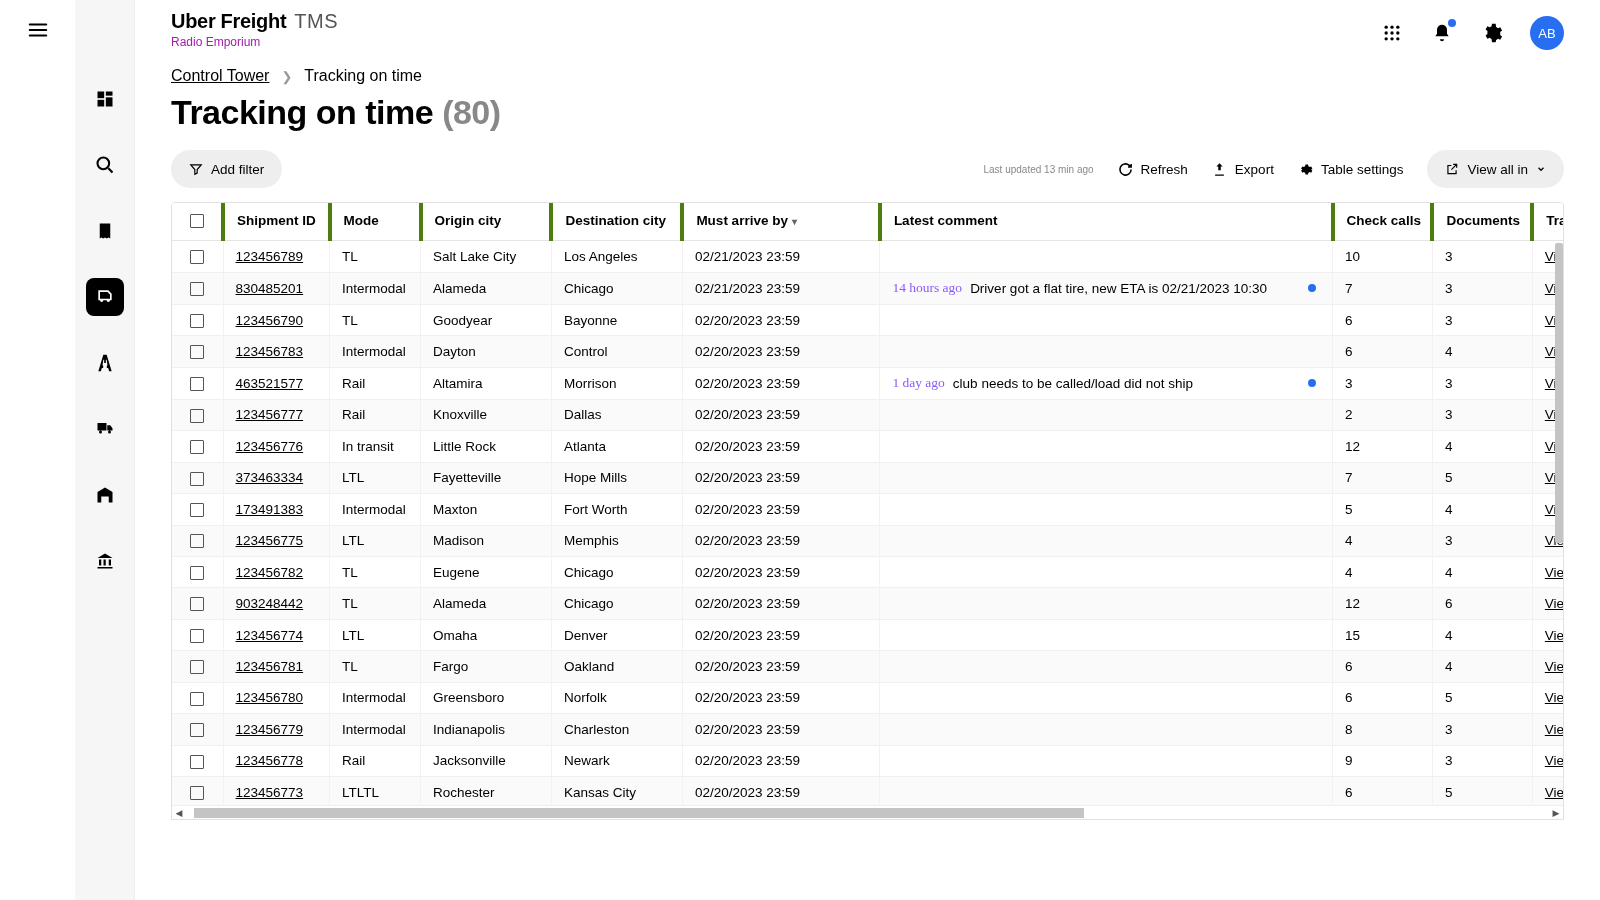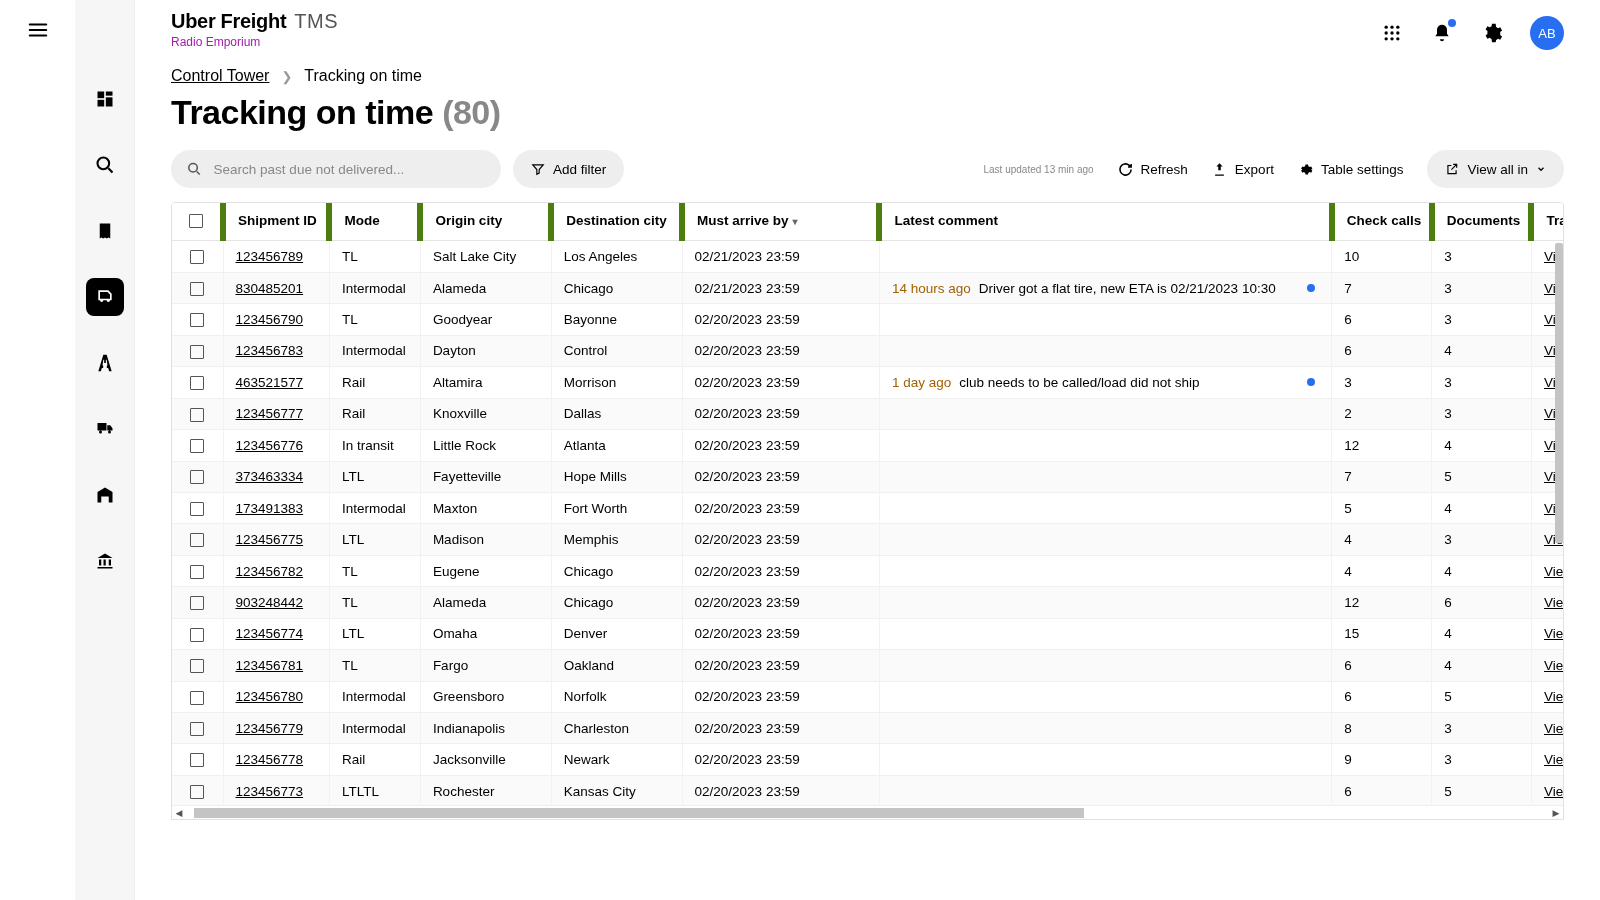--- a/index.html
+++ b/index.html
@@ -29,39 +29,39 @@
 .search-box { display: flex; align-items: center; background: #eeeeee; border-radius: 22px; height: 38px; padding: 0 16px; width: 330px; gap: 12px; }
 .search-box input { border: none; background: transparent; outline: none; font-size: 13.5px; width: 100%; color: #333; }
 .search-box input::placeholder { color: #888; }
 .pill-btn { display: flex; align-items: center; gap: 8px; background: #eeeeee; border-radius: 22px; height: 38px; padding: 4px 18px; font-size: 13.5px; font-weight: 500; cursor: pointer; }
 .toolbar-right { margin-left: auto; display: flex; align-items: center; gap: 24px; }
 .last-updated { font-size: 10px; color: #888; }
 .toolbar-action { display: flex; align-items: center; gap: 8px; font-size: 13.5px; font-weight: 500; cursor: pointer; }
 .table-wrap { margin-top: 14px; border: 1px solid #e1e1e1; border-radius: 4px 4px 0 0; overflow: hidden; display: flex; flex-direction: column; height: 618px; position: relative;}
 .table-scroll { overflow: hidden; flex: 1; position: relative;}
 table { border-collapse: collapse; width: 1500px; font-size: 13.5px; table-layout: fixed; }
-thead th { text-align: left; font-weight: 600; padding: 10px 12px 12px 12px; border-bottom: 1px solid #e5e5e5; background: #fff; white-space: nowrap; border-right: 6px solid #4d7c0f; }
+thead th { text-align: left; font-weight: 600; padding: 10px 12px 12px 12px; border-bottom: 1px solid #e5e5e5; background: #fff; white-space: nowrap; border-right: 4px solid #4d7c0f; }
 tbody td { padding: 7.5px 12px; border-bottom: 1px solid #f0f0f0; white-space: nowrap; overflow: hidden; text-overflow: ellipsis; border-right: 1px solid #f2f2f2; }
 tbody tr:nth-child(even) td { background: #fafafa; }
 tbody tr:nth-child(odd) td { background: #fff; }
 .col-check { width: 46px; text-align: center; }
 .col-id { width: 96px; }
 .col-mode { width: 82px; }
 .col-origin { width: 118px; }
 .col-dest { width: 118px; }
 .col-arrive { width: 178px; }
 .col-comment { width: 408px; }
 .col-calls { width: 90px; }
 .col-docs { width: 90px; }
 .col-track { width: 124px; }
 .shipment-link { text-decoration: underline; cursor: pointer; }
 .view-link { text-decoration: underline; cursor: pointer; }
 .checkbox { width: 14px; height: 14px; border: 1.5px solid #555; display: inline-block; cursor: pointer; border-radius: 1px; vertical-align: middle;}
 .comment-cell { display: flex; align-items: center; gap: 8px; }
-.comment-age { color: #a16207; }
+.comment-age { color: #8b5cf6; font-family: Liberation Serif, serif; }
 .comment-dot { width: 8px; height: 8px; background: #276ef1; border-radius: 50%; margin-left: auto; margin-right: 4px; flex-shrink: 0;}
 .sort-caret { font-size: 10px; color: #666; margin-left: 4px; }
 .hscroll { height: 14px; background: #fff; border-top: 1px solid #eee; display: flex; align-items: center; }
 .hscroll-arrow { width: 14px; font-size: 9px; color: #555; text-align: center;}
 .hscroll-track { flex: 1; height: 10px; position: relative; }
 .hscroll-thumb { position: absolute; left: 8px; top: 0; height: 10px; width: 890px; background: #c4c4c4; }
 .vscroll { position: absolute; right: 0; top: 40px; width: 8px; height: 300px; background: #c4c4c4; border-radius: 2px;}
 .footer-count { text-align: right; font-size: 15px; padding: 14px 6px 0 0; }
 svg { display: block; }
 th.col-comment, th.col-track, th.col-calls, th.col-docs { border-left: 1px solid #eee;}
@@ -168,27 +168,20 @@
       <span class="crumb-sep">❯</span>
       <span>Tracking on time</span>
     </div>
 
     <h1 class="page-title">
       <span>Tracking on time</span>
       <span class="count">(80)</span>
     </h1>
 
     <div class="toolbar">
-      <div class="search-box">
-        <svg width="16" height="16" viewBox="0 0 24 24" fill="none" stroke="#555" stroke-width="2.5">
-            <circle cx="10" cy="10" r="7"></circle>
-            <path d="M21 21l-5-5"></path>
-          </svg>
-        <input type="text" placeholder="Search past due not delivered..." style="">
-      </div>
       <div class="pill-btn">
         <svg width="14" height="14" viewBox="0 0 24 24" fill="none" stroke="#000" stroke-width="2">
             <path d="M3 5h18l-7 8v6l-4 2v-8L3 5z"></path>
           </svg>
         <span>Add filter</span>
       </div>
       <div class="toolbar-right">
         <span class="last-updated">Last updated 13 min ago</span>
         <div class="toolbar-action">
           <svg width="15" height="15" viewBox="0 0 24 24" fill="none" stroke="#000" stroke-width="2.5">

